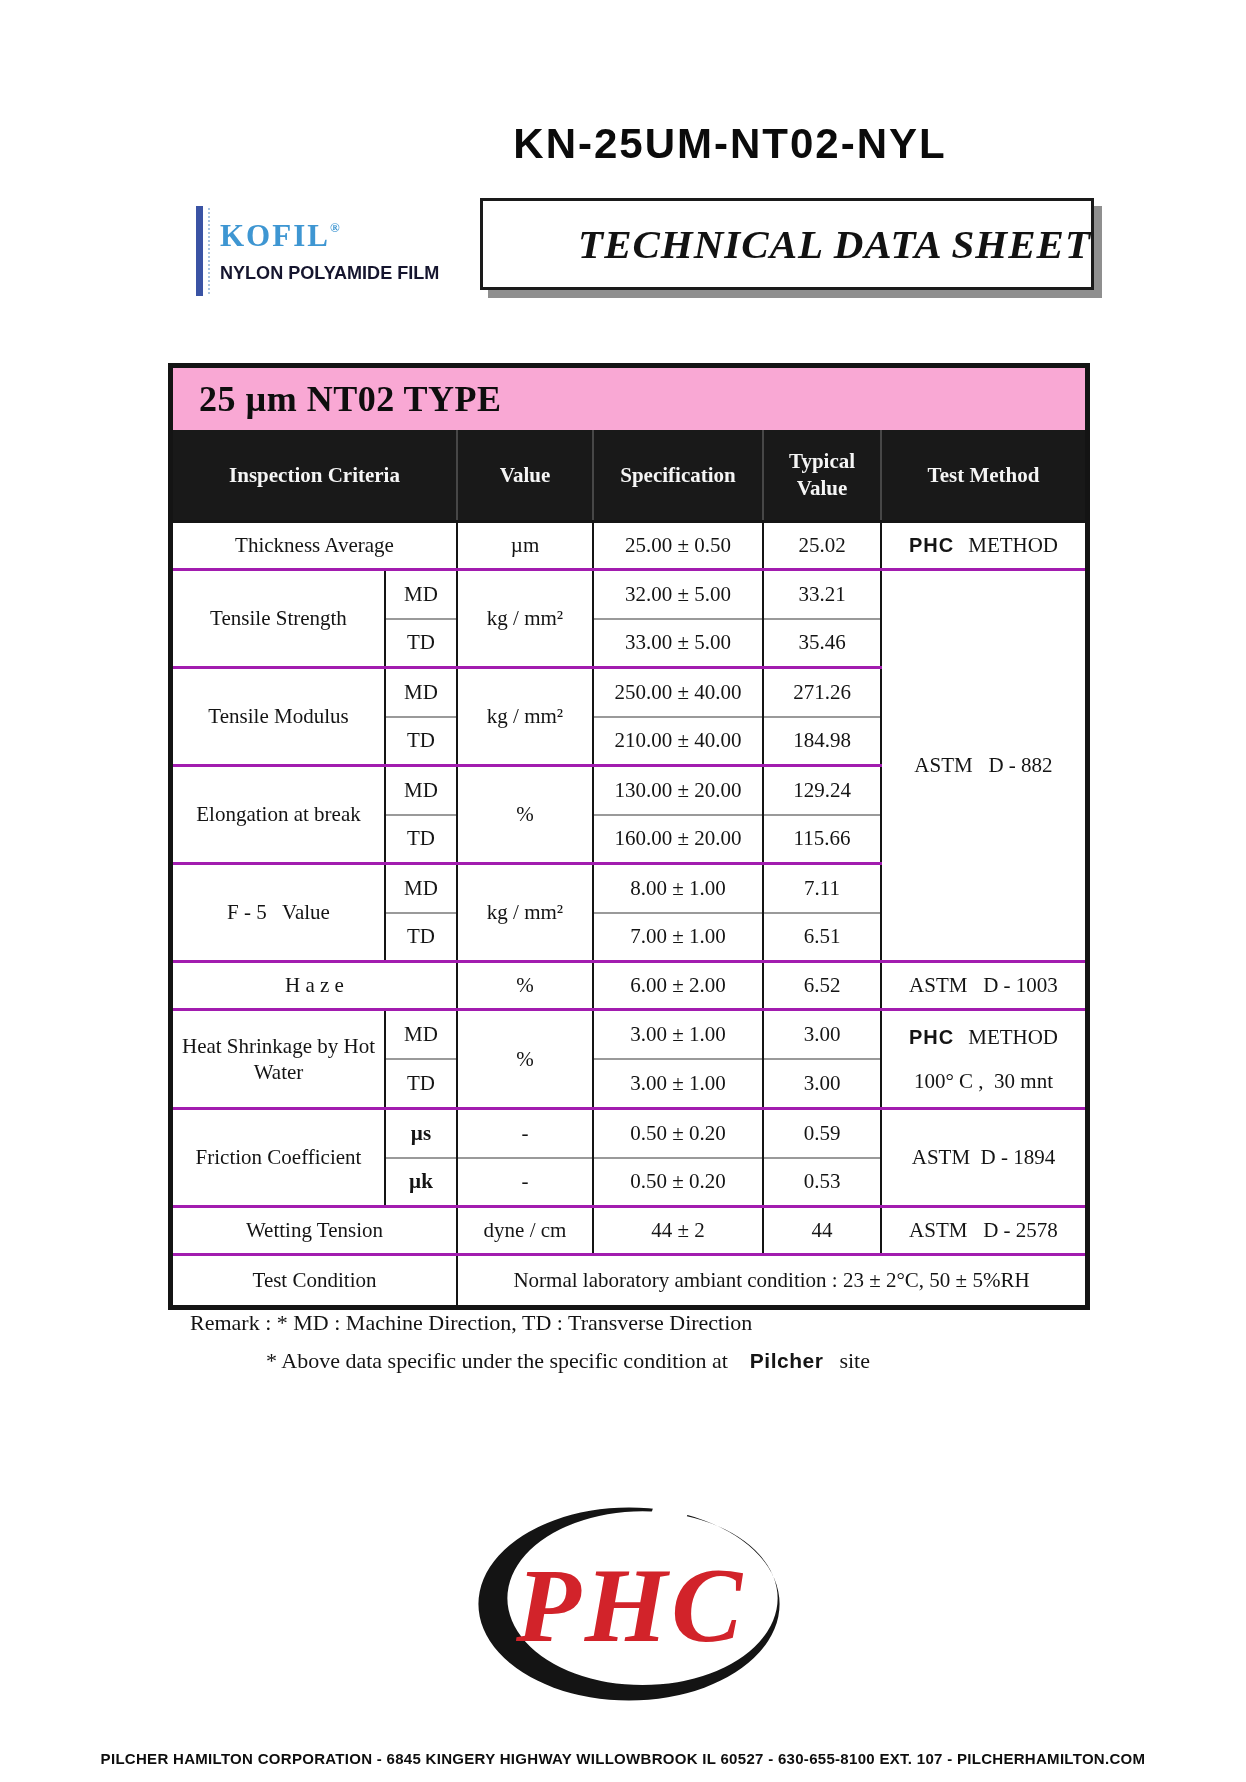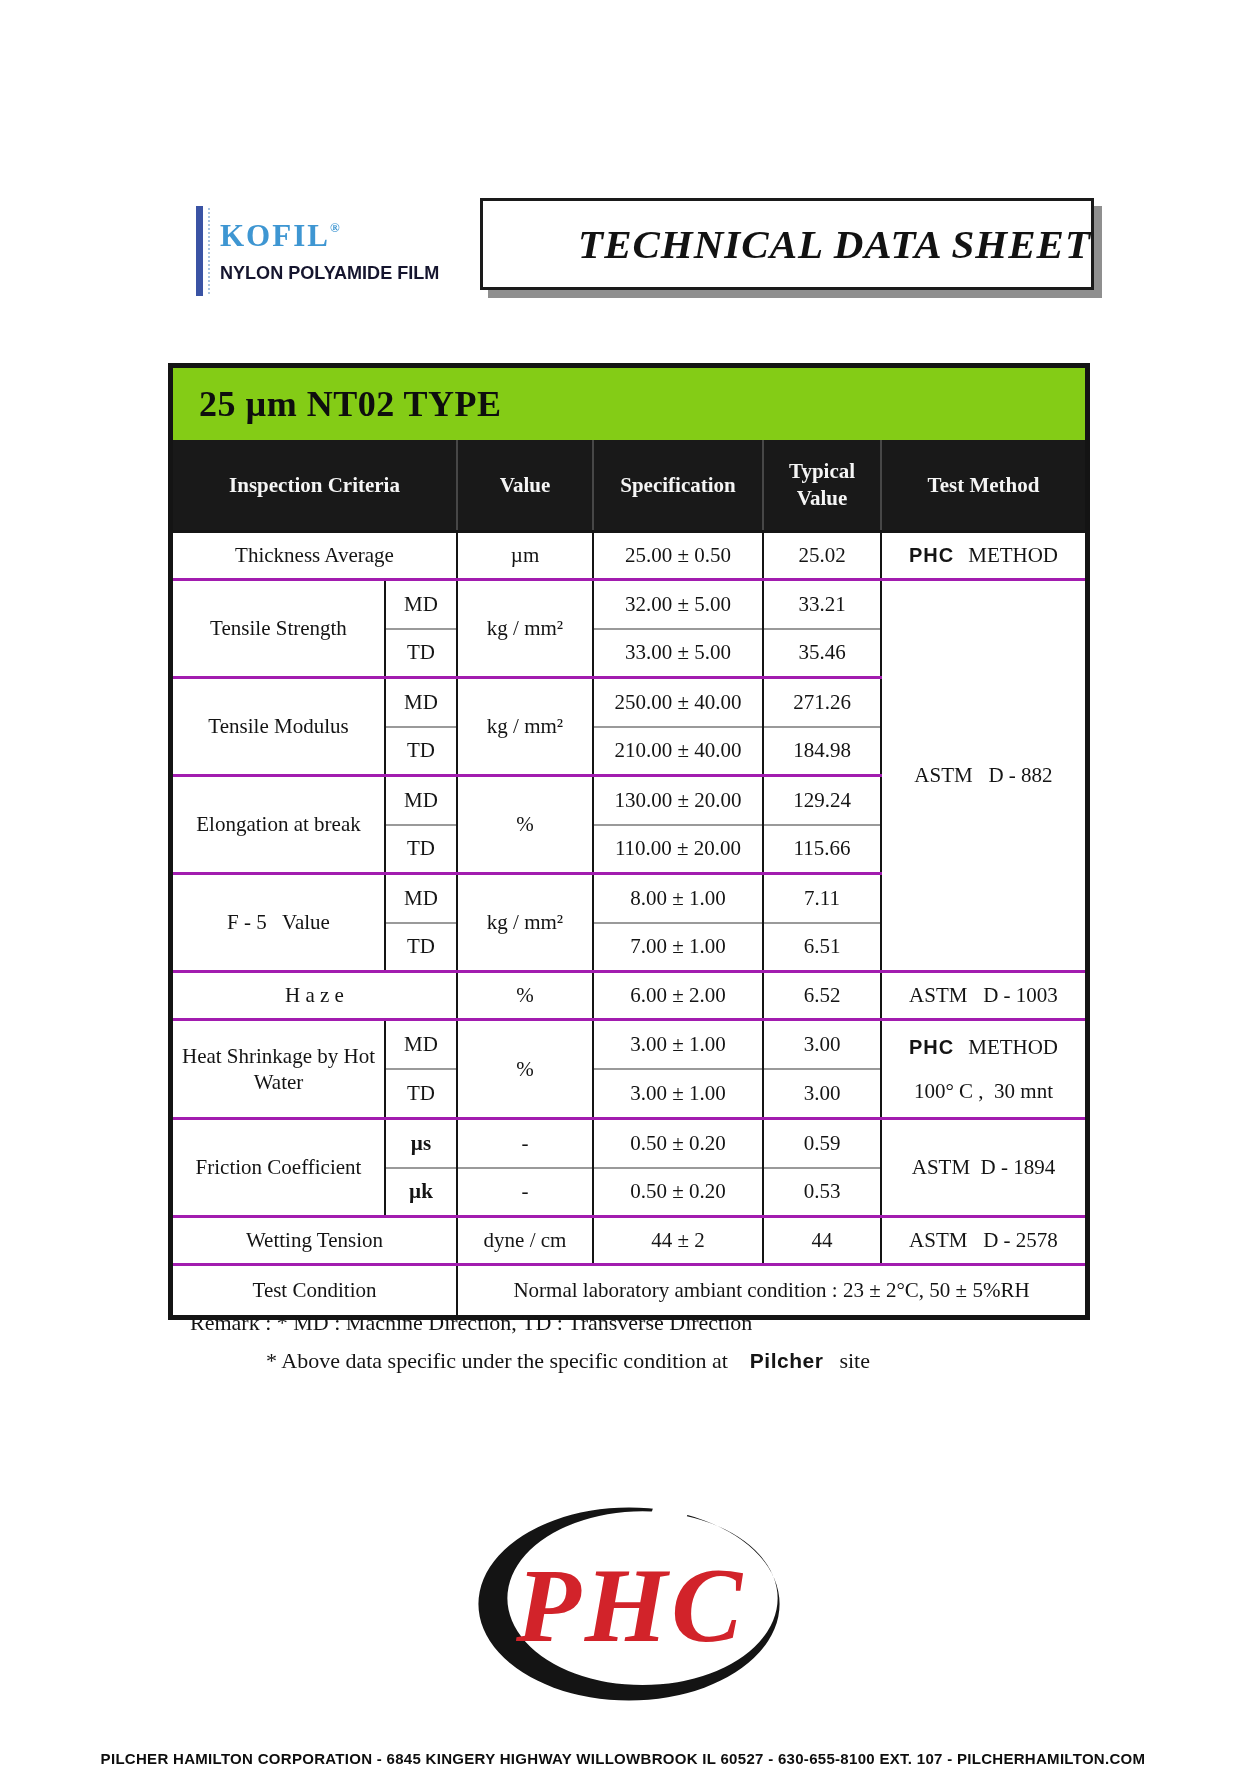--- a/index.html
+++ b/index.html
@@ -45,23 +45,23 @@
     font-family:"Liberation Serif", serif; font-weight:bold; font-style:italic;
     font-size:41px; letter-spacing:1px; white-space:nowrap; color:#121212;
   }
 
   
   .table-box {
     position:absolute; left:168px; top:363px; width:922px;
     border:5px solid #141414; background:#fff; box-sizing:border-box;
   }
   .table-title {
-    height:72px; display:flex; align-items:center; padding-left:26px;
+    height:62px; display:flex; align-items:center; padding-left:26px;
     font-weight:bold; font-size:36px; letter-spacing:0.5px; color:#0e0e0e;
-    background:#84cc16;
+    background:#f9a8d4;
   }
   table.spec { border-collapse:collapse; width:100%; table-layout:fixed;border-radius:7px; }
   table.spec th {
     background:#191919; color:#f5f5f5; font-weight:bold; font-size:21px;
     height:90px; text-align:center; vertical-align:middle;
     border-left:2px solid #474747; border-bottom:3px solid #141414; padding:0;
   }
   table.spec th.first { border-left:none; }
   th.typical { white-space:pre-line; line-height:1.3; }
   table.spec td {
@@ -106,20 +106,21 @@
     text-align:center; font-family:"Liberation Sans", sans-serif;
     font-weight:bold; font-size:15px; letter-spacing:0.3px; color:#0d0d0d;
     white-space:nowrap;
   }
 </style>
 </head>
 <body>
 
 <div class="page">
 
+  <div class="doc-code">KN-25UM-NT02-NYL</div>
 
   <div class="brand">
     <div class="brand-bar"></div>
     <div class="brand-dotline"></div>
     <div class="brand-name"><span>KOFIL</span><span class="brand-reg">®</span></div>
     <div class="brand-sub">NYLON POLYAMIDE FILM</div>
   </div>
 
   <div class="tds-box">
     <div class="tds-title">TECHNICAL DATA SHEET</div>
@@ -183,21 +184,21 @@
 
       <tr class="grp r49">
         <td class="label first" rowspan="2">Elongation at break</td>
         <td class="dir">MD</td>
         <td rowspan="2">%</td>
         <td>130.00 ± 20.00</td>
         <td>129.24</td>
       </tr>
       <tr class="sub r49">
         <td class="dir">TD</td>
-        <td>110.00 ± 20.00</td>
+        <td>160.00 ± 20.00</td>
         <td>115.66</td>
       </tr>
 
       <tr class="grp r49">
         <td class="label first pre" rowspan="2">F - 5   Value</td>
         <td class="dir">MD</td>
         <td rowspan="2">kg / mm²</td>
         <td>8.00 ± 1.00</td>
         <td>7.11</td>
       </tr>

